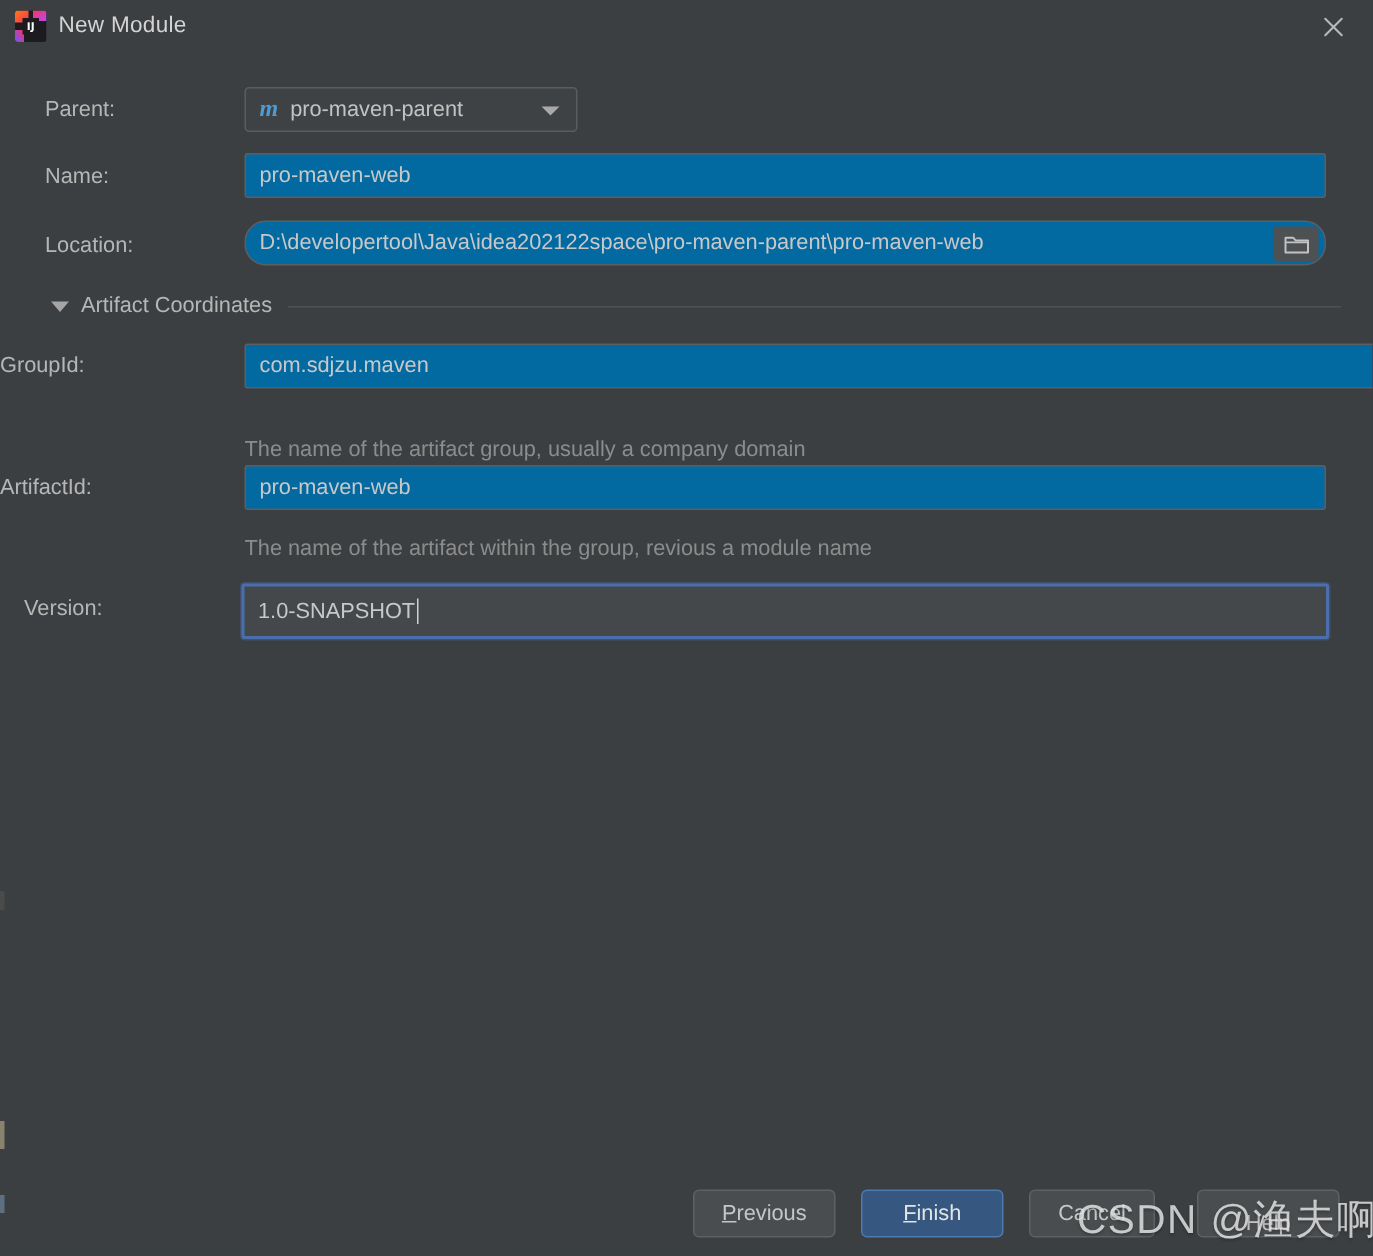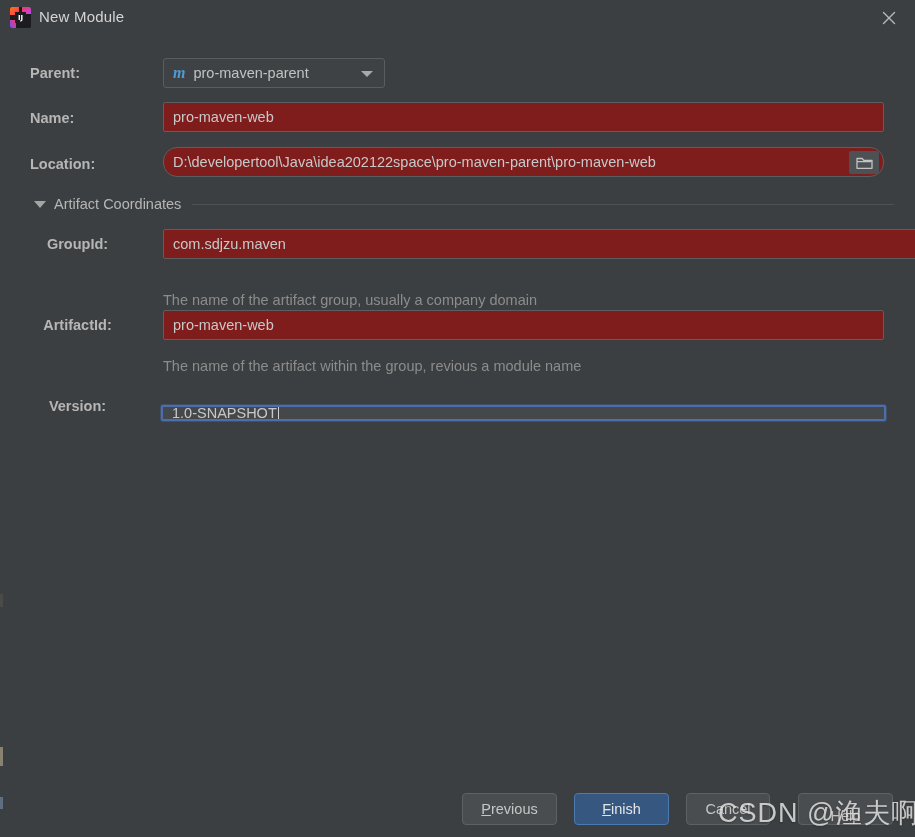--- a/index.html
+++ b/index.html
@@ -68,27 +68,26 @@
     cursor: pointer;
   }
   .close-btn svg { display:block; }
 
   
   .label {
     position: absolute;
     font-size: 14.5px;
     color: #b6b6b6;
     white-space: nowrap;
-    text-align: center;
-    font-weight: bold;
+    text-align: left;
   }
   .field {
     position: absolute;
     box-sizing: border-box;
-    background: #7f1d1d;
+    background: #0369a1;
     border: 1px solid #5c5f61;
     border-radius: 2px;
     color: #c8c8c8;
     font-size: 14.5px;
     font-family: "Liberation Sans", sans-serif;
     padding: 0 0 0 9px;
     display: flex;
     align-items: center;
     overflow: hidden;
     white-space: nowrap;
@@ -306,22 +305,22 @@
     <span>com.sdjzu.maven</span>
   </div>
   <div class="hint" style="left:163px; top:292px;">The name of the artifact group, usually a company domain</div>
 
   <div class="label" style="left:0px; top:317px; width:155px;">ArtifactId:</div>
   <div class="field" style="left:163px; top:310px; width:721px; height:30px;">
     <span>pro-maven-web</span>
   </div>
   <div class="hint" style="left:163px; top:358px;">The name of the artifact within the group, revious a module name</div>
 
-  <div class="label" style="left:0px; top:398px; width:155px;">Version:</div>
-  <div class="field focused" style="left:161px; top:389px; width:725px; height:16px;margin-top:16px;">
+  <div class="label" style="left:16px; top:398px; width:155px;">Version:</div>
+  <div class="field focused" style="left:161px; top:389px; width:725px; height:37px;">
     <span>1.0-SNAPSHOT</span>
       <span class="caret"></span>
   </div>
 
   <div class="btn" style="left:462px; top:793px; width:95px;">
     <span class="mnem">P</span>
       <span>revious</span>
   </div>
 
   <div class="btn primary" style="left:574px; top:793px; width:95px;">

